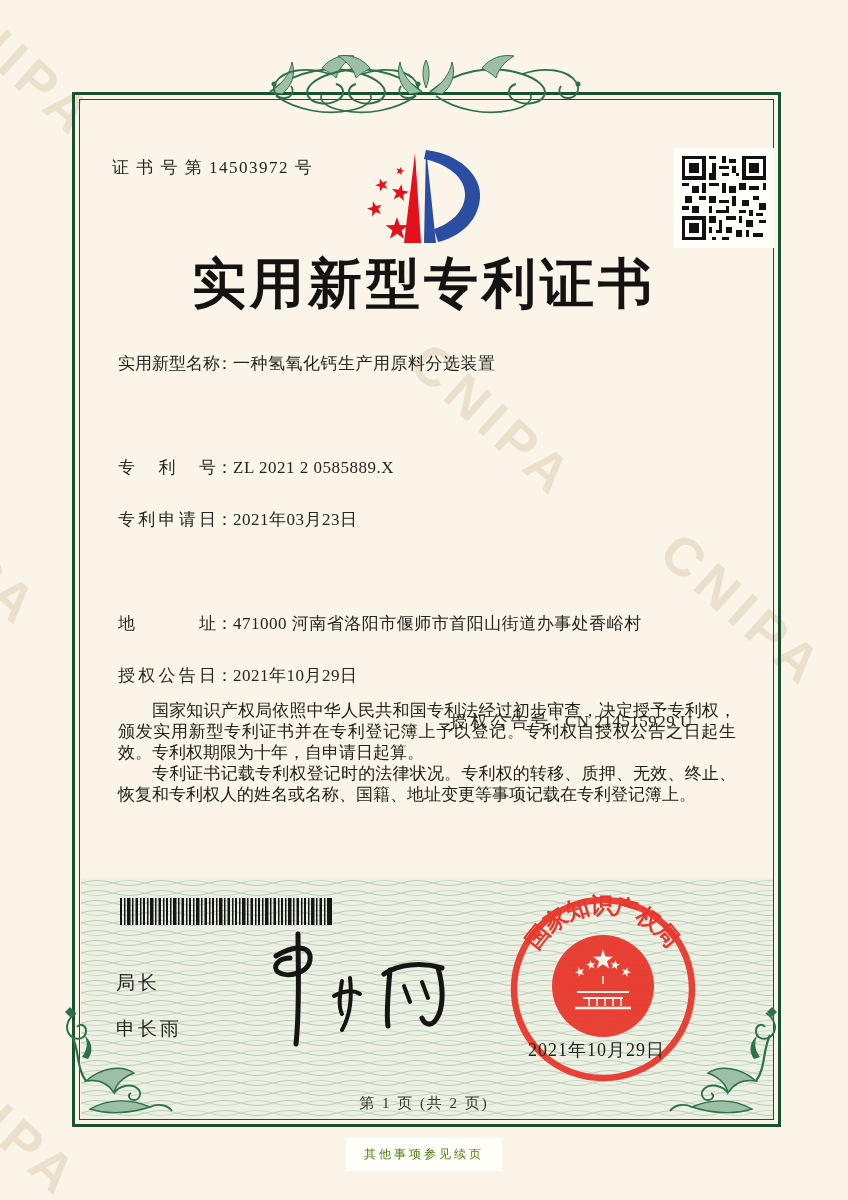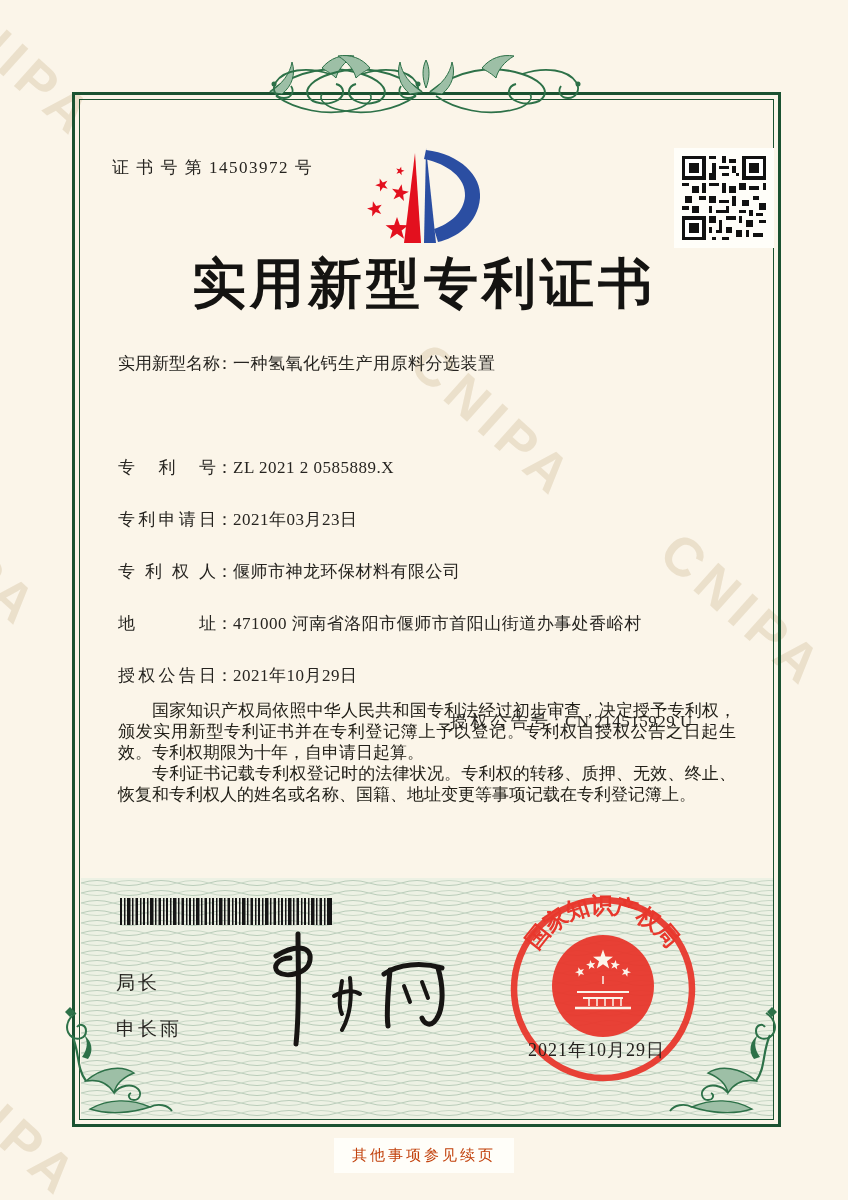--- a/index.html
+++ b/index.html
@@ -48,22 +48,22 @@
   .signature{position:absolute;left:246px;top:926px;z-index:3;}
 
   .seal{position:absolute;left:494px;top:880px;z-index:4;}
   .seal-date{position:absolute;left:528px;top:1038px;font-size:18px;letter-spacing:1px;
              color:#24211e;z-index:5;white-space:nowrap;}
 
   .pageno{position:absolute;left:0;right:0;top:1094px;text-align:center;font-size:15px;
           letter-spacing:2px;color:#333;z-index:3;}
 
   .footer{position:absolute;left:0;right:0;top:1138px;text-align:center;z-index:3;}
-  .footer span{display:inline-block;background:#fffef9;padding:8px 18px;font-size:15px;
-               letter-spacing:3px;color:#c2410c;}
+  .footer span{display:inline-block;background:#fffef9;padding:8px 18px;font-size:12px;
+               letter-spacing:3px;color:#4d7c0f;}
 </style>
 </head>
 <body>
 
 <div class="page">
 
   <div class="wm" style="left:-40px;top:-30px;">CNIPA</div>
   <div class="wm" style="left:440px;top:330px;">CNIPA</div>
   <div class="wm" style="left:-95px;top:460px;">CNIPA</div>
   <div class="wm" style="left:690px;top:520px;">CNIPA</div>
@@ -208,23 +208,20 @@
 
   <div class="row" style="top:352px;">
     <span class="f-label">实用新型名称</span><span class="f-colon">：</span><span class="f-value">一种氢氧化钙生产用原料分选装置</span>
   </div>
   <div class="row" style="top:456px;">
     <span class="f-label">专利号</span><span class="f-colon">：</span><span class="f-value">ZL 2021 2 0585889.X</span>
   </div>
   <div class="row" style="top:508px;text-decoration:underline;">
     <span class="f-label">专利申请日</span><span class="f-colon">：</span><span class="f-value">2021年03月23日</span>
   </div>
-  <div class="row" style="top:560px;">
-    <span class="f-label">专利权人</span><span class="f-colon">：</span><span class="f-value">偃师市神龙环保材料有限公司</span>
-  </div>
   <div class="row" style="top:612px;">
     <span class="f-label">地址</span><span class="f-colon">：</span><span class="f-value">471000 河南省洛阳市偃师市首阳山街道办事处香峪村</span>
   </div>
   <div class="row" style="top:664px;position:absolute;">
     <span class="f-label">授权公告日</span><span class="f-colon">：</span><span class="f-value">2021年10月29日</span>
     <span class="pair2">
       <span class="f-label">授权公告号</span><span class="f-colon">：</span><span class="f-value">CN 214515929 U</span>
     </span>
   </div>
 
@@ -290,18 +287,19 @@
         <path d="M83,112 H135"></path>
         <path d="M89,118 H129"></path>
         <path d="M95,118 V126 M103,118 V126 M111,118 V126 M119,118 V126 M127,118 V126" stroke-width="1.5"></path>
         <path d="M81,128 H137" stroke-width="2.5"></path>
         <path d="M109,96 V104" stroke-width="1.5"></path>
       </g>
     </g>
   </svg>
   <div class="seal-date">2021年10月29日</div>
 
+  <div class="pageno">第 1 页 (共 2 页)</div>
 
   <div class="footer">
     <span>其他事项参见续页</span>
   </div>
 
 </div>
 
 </body></html>

